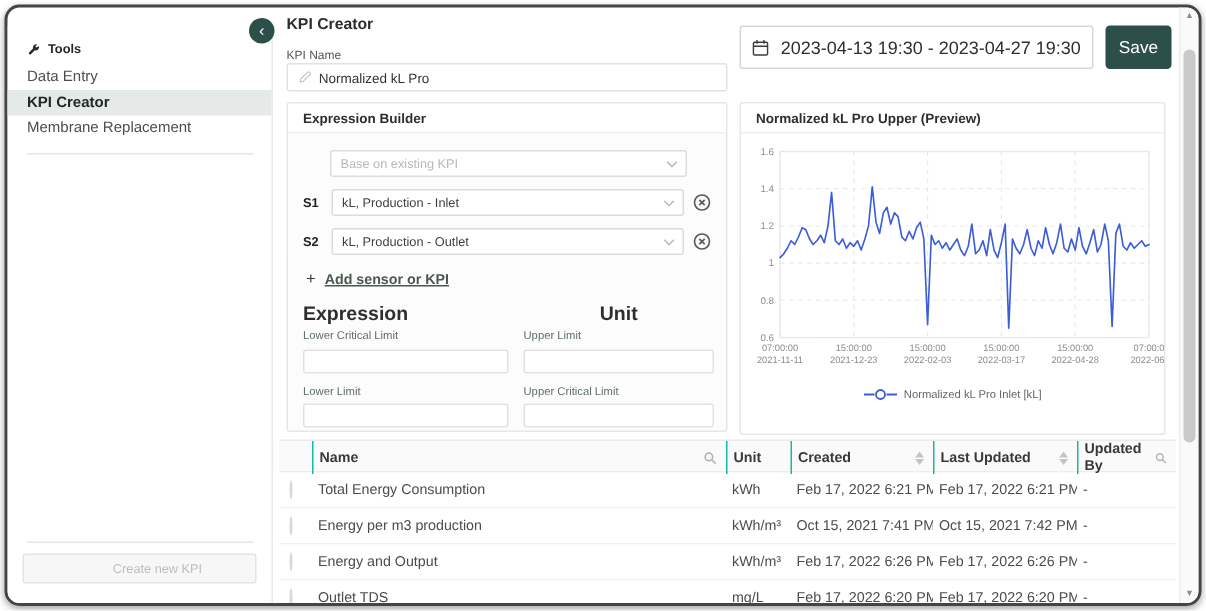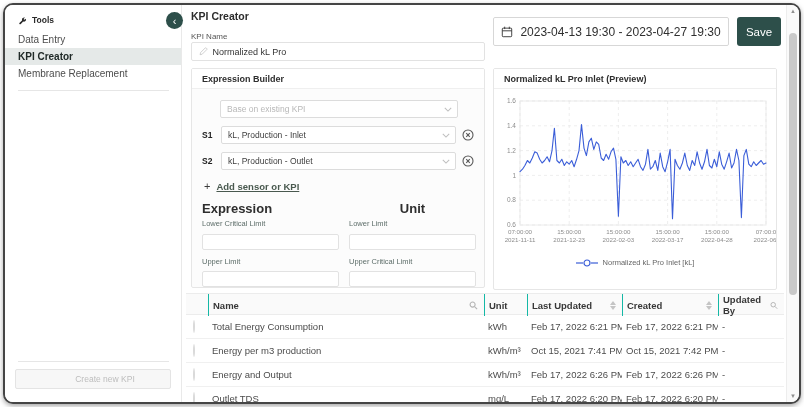--- a/index.html
+++ b/index.html
@@ -6,21 +6,21 @@
   body {
     width: 804px; height: 407px; position: relative; overflow: hidden;
     background: #fff; font-family: "Liberation Sans", sans-serif; color: #3c3c3c;
   }
   .window {
     position: absolute; left: 3px; top: 3px; right: 3px; bottom: 3px;
     border: 2px solid #454545; border-radius: 10px; background: #fff;
     box-shadow: 0 2px 5px rgba(0,0,0,.35); overflow: hidden;
   }
   
-  .sidebar { position: absolute; left: 0; top: 0; bottom: 0; width: 177px;
+  .sidebar { position: absolute; left: 0; top: 12px; bottom: 0; width: 177px;
     border-right: 1px solid #e9e9e9; background: #fff; }
   .sidebar-header { display: flex; align-items: center; gap: 5px;
     padding: 10px 12px 6px 13px; font-size: 8.5px; font-weight: bold; color: #2a2a2a; }
   .sidebar-item { padding: 3px 12px 3px 13px; font-size: 10px; color: #4d4d4d;
     line-height: 11px; cursor: pointer; }
   .sidebar-item.active { background: #e5e9e8; font-weight: bold; color: #202a28; }
   .sidebar-divider { margin: 8px 12px 0 13px; border-top: 1px solid #e6e6e6; }
   .sidebar-divider-bottom { position: absolute; left: 13px; right: 12px; bottom: 40px;
     border-top: 1px solid #e6e6e6; }
   .create-kpi { position: absolute; left: 10px; right: 10px; bottom: 13px; height: 20px;
@@ -204,30 +204,30 @@
         <div class="add-link">
           <span class="plus">+</span>
           <span class="txt">Add sensor or KPI</span>
         </div>
         <div class="cols-head">
           <div class="col-label">Expression</div>
           <div class="col-label unit">Unit</div>
         </div>
         <div class="limits-grid" id="limits-grid">
             <div class="limit-field"><div class="lf-label">Lower Critical Limit</div><input type="text" style=""></div>
+            <div class="limit-field"><div class="lf-label">Upper Limit</div><input type="text" style=""></div>
             <div class="limit-field"><div class="lf-label">Lower Limit</div><input type="text" style=""></div>
-            <div class="limit-field"><div class="lf-label">Upper Limit</div><input type="text" style=""></div>
             <div class="limit-field"><div class="lf-label">Upper Critical Limit</div><input type="text" style=""></div>
           </div>
         
       </div>
     </section>
 
     <section class="chart-card">
-      <div class="card-header">Normalized kL Pro Inlet (Preview)</div>
+      <div class="card-header">Normalized kL Pro Upper (Preview)</div>
       <svg id="chart-svg" class="chart-svg" width="282" height="160">
           <rect x="26" y="8" width="246" height="124" fill="none" stroke="#ececec" stroke-width="1"></rect>
           <line x1="26" y1="132" x2="272" y2="132" stroke="#e7e7e7" stroke-width="0.7" stroke-dasharray="3 3"></line>
           <text x="22" y="134.2" text-anchor="end" font-size="6.5" fill="#8c8c8c" font-family="Liberation Sans, sans-serif">0.6</text>
           <line x1="26" y1="107.19999999999999" x2="272" y2="107.19999999999999" stroke="#e7e7e7" stroke-width="0.7" stroke-dasharray="3 3"></line>
           <text x="22" y="109.39999999999999" text-anchor="end" font-size="6.5" fill="#8c8c8c" font-family="Liberation Sans, sans-serif">0.8</text>
           <line x1="26" y1="82.4" x2="272" y2="82.4" stroke="#e7e7e7" stroke-width="0.7" stroke-dasharray="3 3"></line>
           <text x="22" y="84.60000000000001" text-anchor="end" font-size="6.5" fill="#8c8c8c" font-family="Liberation Sans, sans-serif">1</text>
           <line x1="26" y1="57.60000000000001" x2="272" y2="57.60000000000001" stroke="#e7e7e7" stroke-width="0.7" stroke-dasharray="3 3"></line>
           <text x="22" y="59.80000000000001" text-anchor="end" font-size="6.5" fill="#8c8c8c" font-family="Liberation Sans, sans-serif">1.2</text>
@@ -272,28 +272,28 @@
             <span>Name</span>
             <svg width="9" height="9" viewBox="0 0 10 10">
               <circle cx="4" cy="4" r="2.8" fill="none" stroke="#b3b3b3" stroke-width="1.2"></circle>
               <line x1="6.2" y1="6.2" x2="9" y2="9" stroke="#b3b3b3" stroke-width="1.2"></line>
             </svg>
           </div>
           <div class="th">
             <span>Unit</span>
           </div>
           <div class="th">
-            <span>Last Updated</span>
+            <span>Created</span>
             <span class="sorter">
               <i class="c-up"></i>
               <i class="c-down"></i>
             </span>
           </div>
           <div class="th">
-            <span>Created</span>
+            <span>Last Updated</span>
             <span class="sorter">
               <i class="c-up"></i>
               <i class="c-down"></i>
             </span>
           </div>
           <div class="th">
             <span>Updated By</span>
             <svg width="9" height="9" viewBox="0 0 10 10">
               <circle cx="4" cy="4" r="2.8" fill="none" stroke="#b3b3b3" stroke-width="1.2"></circle>
               <line x1="6.2" y1="6.2" x2="9" y2="9" stroke="#b3b3b3" stroke-width="1.2"></line>

